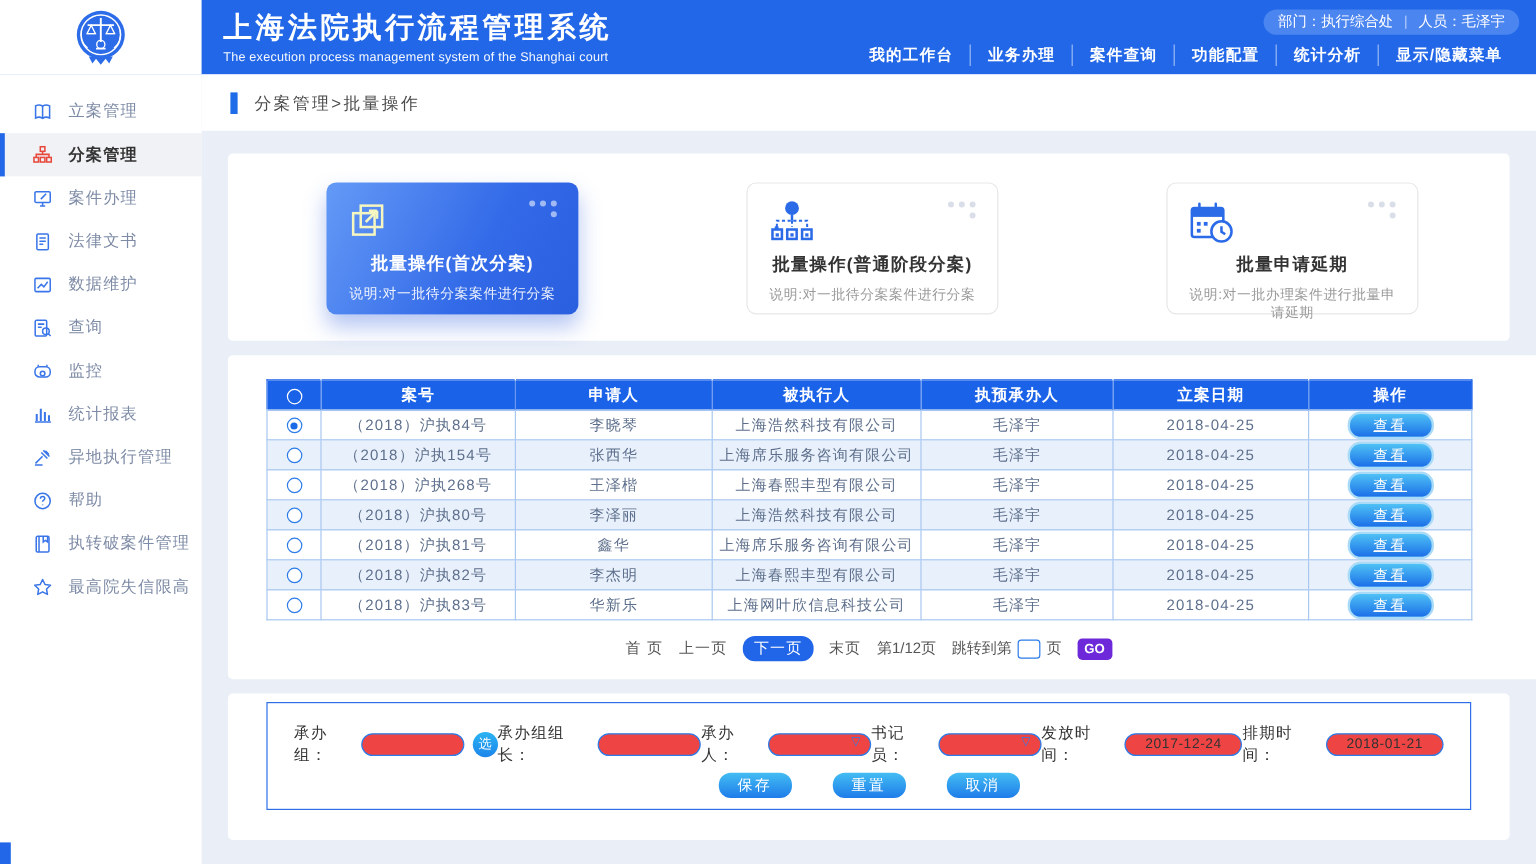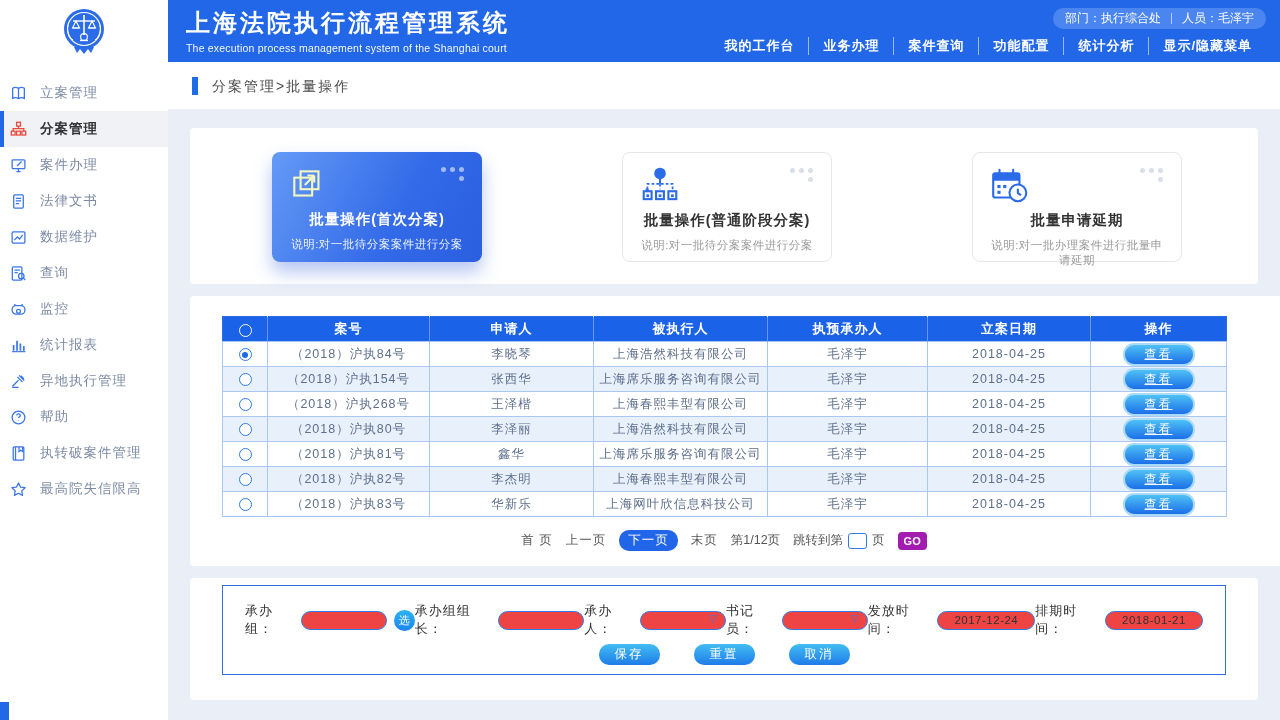--- a/index.html
+++ b/index.html
@@ -13,21 +13,21 @@
   .app-title { font-size:24px; font-weight:bold; letter-spacing:3px;text-align:right; }
   .app-subtitle { font-size:10.5px; margin-top:3px; opacity:.95; letter-spacing:.2px; }
   .dept-pill { position:absolute; right:14px; top:8px; height:21px; background:#4b85f0; border-radius:11px; display:flex; align-items:center; padding:0 12px; color:#fff; font-size:12px; gap:10px; }
   .dept-pill .sep { width:1px; height:11px; background:rgba(255,255,255,.6); }
   .top-nav { position:absolute; right:14px; top:37px; display:flex; align-items:center; color:#fff; font-size:13px; font-weight:bold; }
   .top-nav .nav-item { padding:0 14px; cursor:pointer; letter-spacing:1px; }
   .top-nav .nav-item + .nav-item { border-left:1px solid rgba(255,255,255,.55); }
 
   
   .sidebar { position:absolute; left:0; top:62px; width:168px; height:658px; background:#fff; padding-top:13px; }
-  .side-item { position:relative; height:36px; display:flex; align-items:center; padding-left:10px; color:#7e8ba6; font-size:13.5px; cursor:pointer; letter-spacing:1px; }
+  .side-item { position:relative; height:36px; display:flex; align-items:center; padding-left:27px; color:#7e8ba6; font-size:13.5px; cursor:pointer; letter-spacing:1px; }
   .side-item .ico { width:17px; height:17px; margin-right:13px; color:#3a76e8; flex:0 0 17px; }
   .side-item.active { background:#f1f2f5; color:#333; font-weight:bold; }
   .side-item.active::before { content:""; position:absolute; left:0; top:0; width:4px; height:36px; background:#2167e8; }
   .side-item.active .ico { color:#e8483c; }
   .ico svg { width:100%; height:100%; }
   .corner-deco { position:absolute; left:0; top:702px; width:9px; height:18px; background:#2167e8; }
 
   
   .crumb-bar { position:absolute; left:168px; top:62px; width:1112px; height:47px; background:#fff; }
   .crumb-mark { position:absolute; left:24px; top:15px; width:6px; height:18px; background:#1f6ce8; }
@@ -63,21 +63,21 @@
   .case-table tr:nth-child(even) td { background:#e8f0fb; }
   .radio { display:inline-block; width:13px; height:13px; border:1px solid #2d7ce8; border-radius:50%; position:relative; vertical-align:middle; cursor:pointer; background:#fff; }
   .radio.selected::after { content:""; position:absolute; left:2.5px; top:2.5px; width:6px; height:6px; border-radius:50%; background:#1b6ae8; }
   .view-btn { display:inline-block; padding:1px 20px; font-size:12px; color:#fff; background:linear-gradient(180deg,#4ec1f5,#1c6fe8); border:2px solid #a9dbf8; border-radius:11px; cursor:pointer; font-family:inherit; letter-spacing:2px;text-decoration:underline; }
 
   
   .pager { position:absolute; left:0; top:234px; width:1068px; display:flex; justify-content:center; align-items:center; gap:13px; font-size:12.5px; color:#555; }
   .pager .pg { cursor:pointer; letter-spacing:1px; }
   .pager .pg.active { background:#2166e8; color:#fff; padding:2px 9px; border-radius:10px; }
   .jump-input { width:19px; height:16px; border:1px solid #2d7ce8; border-radius:3px; outline:none; font-size:11px; text-align:center; }
-  .go-btn { background:#a21caf; color:#fff; font-size:11px; font-weight:bold; border:none; border-radius:4px; padding:3px 6px; cursor:pointer; font-family:inherit; }
+  .go-btn { background:#6d28d9; color:#fff; font-size:11px; font-weight:bold; border:none; border-radius:4px; padding:3px 6px; cursor:pointer; font-family:inherit; }
 
   
   .form-box { position:absolute; left:32px; top:7px; width:1004px; height:90px; border:1px solid #2e6fe8; }
   .form-row { position:absolute; left:0; top:16px; width:100%; display:flex; align-items:center; justify-content:space-between; padding:0 22px; }
   .field { display:flex; align-items:center; }
   .field label { font-size:13px; color:#333; letter-spacing:1px; }
   .pill-input { width:86px; height:19px; border:1px solid #2d7ce8; border-radius:10px; outline:none; background:#ef4444; font-size:11.5px; text-align:center; color:#333; font-family:inherit; }
   .pill-input.date { width:98px; letter-spacing:.5px; }
   .dd-wrap { position:relative; }
   .dd-arrow { position:absolute; right:9px; top:3px; font-size:10px; color:#2d7ce8; pointer-events:none; }

